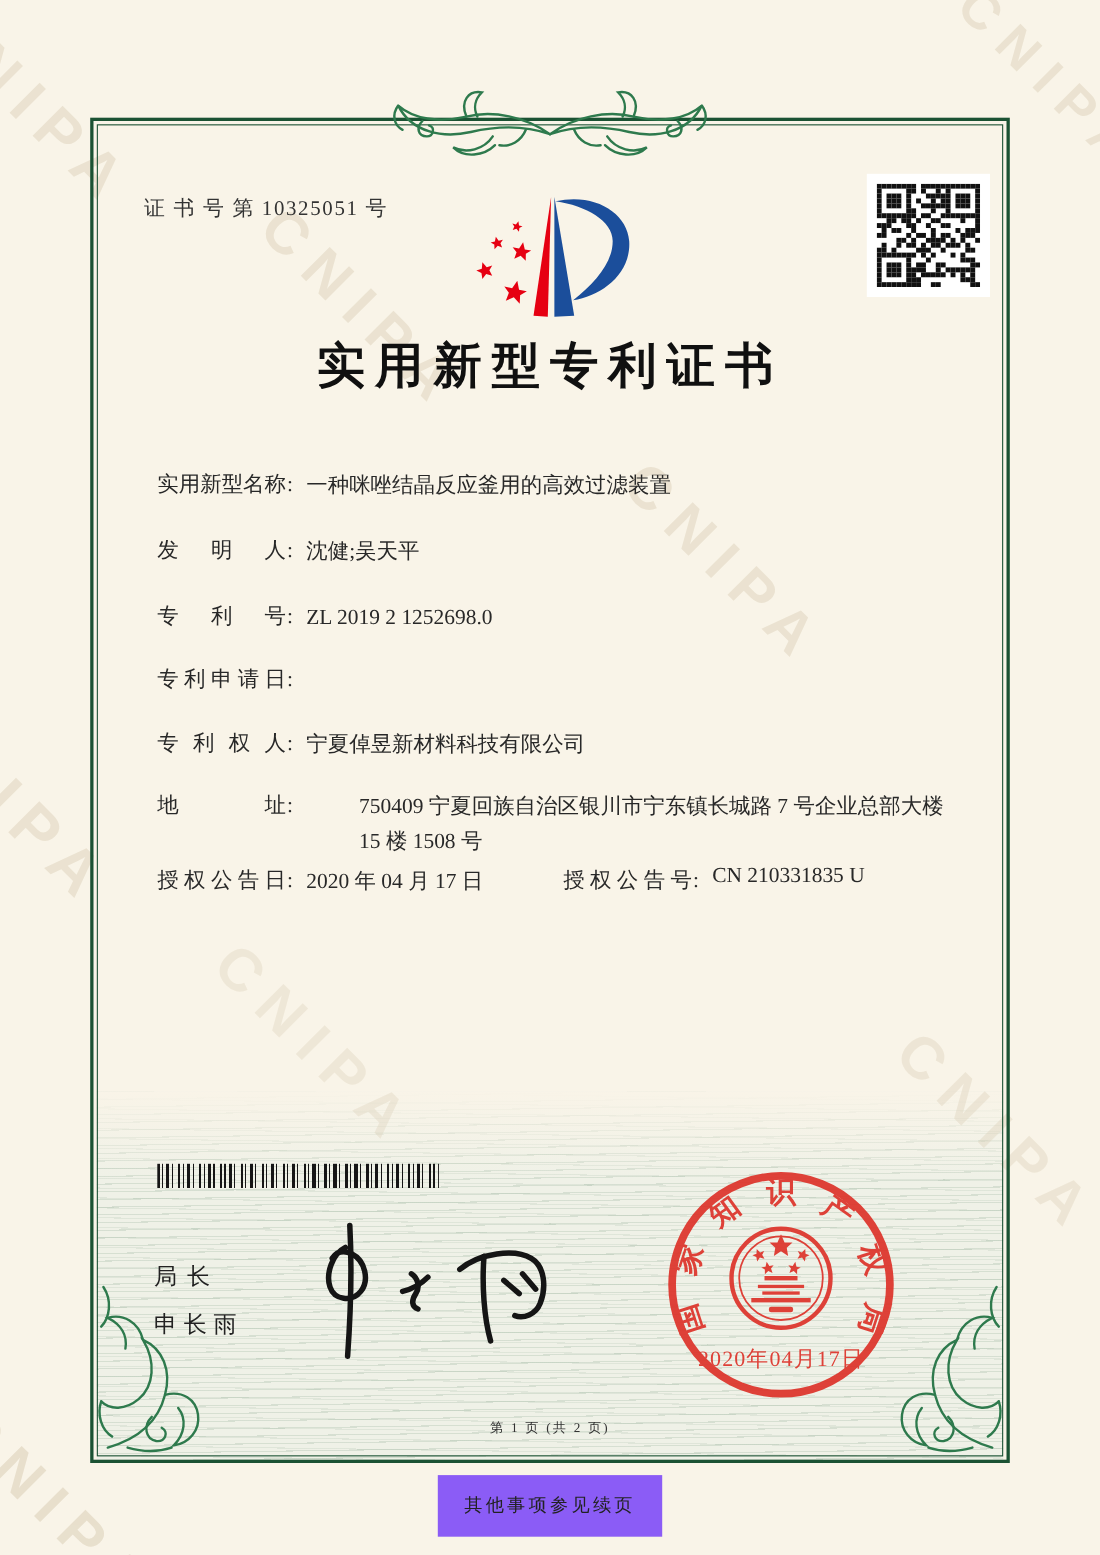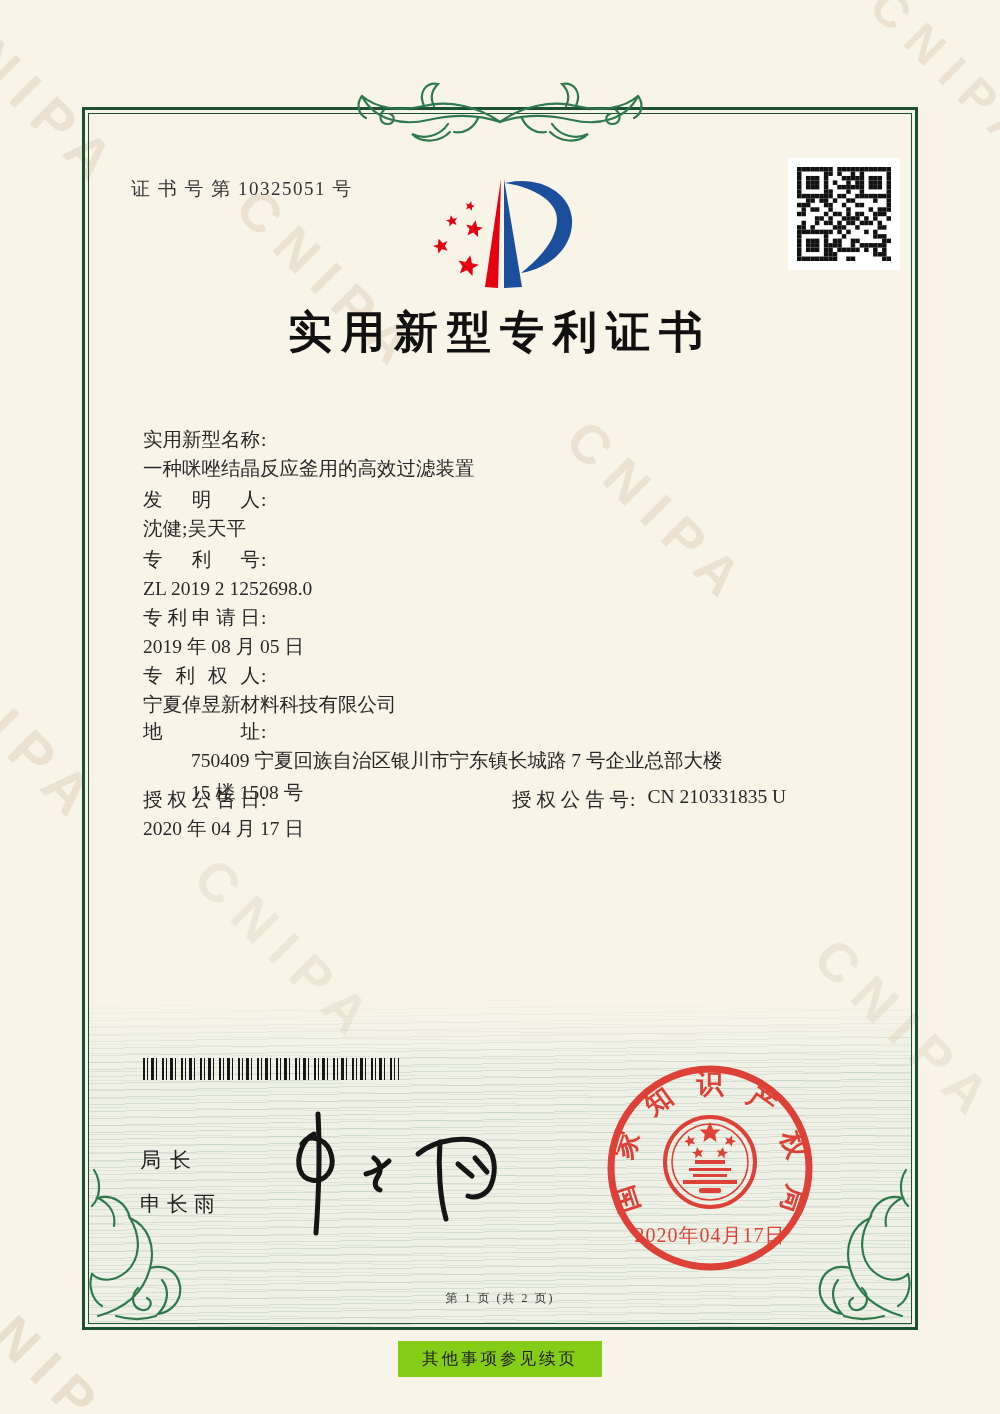--- a/index.html
+++ b/index.html
@@ -48,21 +48,21 @@
   .qr-box{position:absolute;left:797px;top:167px;width:94px;height:94px;background:#fff;
       box-shadow:0 0 0 9px #fff;}
   .qr-box svg{display:block;width:94px;height:94px;}
 
   .logo{position:absolute;left:425px;top:161px;width:165px;height:132px;}
 
   .title{position:absolute;left:0;right:0;top:303px;text-align:center;
       font-size:44px;font-weight:bold;letter-spacing:9px;color:#101010;}
 
   .field-row{position:absolute;left:143px;display:flex;align-items:flex-start;
-      font-size:19.5px;color:#282828;flex-direction:column;}
+      font-size:19.5px;color:#282828;}
   .r0{top:426px;} .r1{top:486px;} .r2{top:546px;} .r3{top:604px;} .r4{top:662px;}
   .r5{top:718px;} .r6{top:786px;}
   .lbl{flex:0 0 auto;white-space:nowrap;}
   .lbl-t{display:inline-block;width:117px;text-align:justify;text-align-last:justify;}
   .sep{display:inline-block;margin:0 12px 0 1px;}
   .val{width:562px;line-height:32px;}
   .grant-no{position:absolute;left:512px;top:786px;display:flex;font-size:19.5px;color:#282828;}
 
   .body-text{position:absolute;left:128px;top:827px;width:757px;font-size:19.5px;
       line-height:33px;text-align:justify;color:#222;}
@@ -83,21 +83,21 @@
   .seal{position:absolute;left:602px;top:1060px;width:216px;height:216px;z-index:5;opacity:.93;}
   .seal text{fill:var(--seal-red);font-family:"Liberation Serif","DejaVu Serif",serif;}
   .seal [data-name="seal-ring-text"] text{font-size:27px;font-weight:bold;}
   .seal-date{font-size:20px;letter-spacing:1px;}
   .seal .em{fill:var(--seal-red);}
   .seal .em-l{fill:none;stroke:var(--seal-red);}
 
   .page-info{position:absolute;left:0;right:0;top:1290px;text-align:center;
       font-size:12px;letter-spacing:2px;color:#333;}
   .footer-note{position:absolute;left:50%;top:1341px;transform:translateX(-50%);
-      background:#84cc16;padding:7px 24px;font-size:16.5px;letter-spacing:3px;color:#222;z-index:4;white-space:nowrap;}
+      background:#8b5cf6;padding:17px 24px;font-size:16.5px;letter-spacing:3px;color:#222;z-index:4;white-space:nowrap;}
 
   .orn{position:absolute;z-index:4;pointer-events:none;}
   .orn path{fill:none;stroke:var(--ornament-green);stroke-width:2.2;stroke-linecap:round;}
   .orn-top{left:328px;top:66px;width:344px;height:92px;}
   .orn-bl{left:86px;top:1168px;width:160px;height:160px;}
   .orn-br{left:754px;top:1168px;width:160px;height:160px;transform:scaleX(-1);}
 </style>
 </head>
 <body>
 
@@ -416,21 +416,20 @@
     <div class="field-row r1" data-name="field-inventors">
       <span class="lbl"><span class="lbl-t" data-name="field-label">发明人</span><span class="sep">:</span></span>
       <span class="val" data-name="field-value">沈健;吴天平</span>
     </div>
     <div class="field-row r2" data-name="field-patent-number">
       <span class="lbl"><span class="lbl-t" data-name="field-label">专利号</span><span class="sep">:</span></span>
       <span class="val" data-name="field-value">ZL 2019 2 1252698.0</span>
     </div>
     <div class="field-row r3" data-name="field-application-date">
       <span class="lbl"><span class="lbl-t" data-name="field-label">专利申请日</span><span class="sep">:</span></span>
-      <span class="val" data-name="field-value">2019 年 08 月 05 日</span>
     </div>
     <div class="field-row r4" data-name="field-patentee">
       <span class="lbl"><span class="lbl-t" data-name="field-label">专利权人</span><span class="sep">:</span></span>
       <span class="val" data-name="field-value">宁夏倬昱新材料科技有限公司</span>
     </div>
     <div class="field-row r5" data-name="field-address">
       <span class="lbl"><span class="lbl-t" data-name="field-label">地址</span><span class="sep">:</span></span>
       <span class="val" style="width:545px;margin-left:48px;" data-name="field-value">750409 宁夏回族自治区银川市宁东镇长城路 7 号企业总部大楼 15 楼 1508 号</span>
     </div>
     <div class="field-row r6" data-name="field-grant-date">

